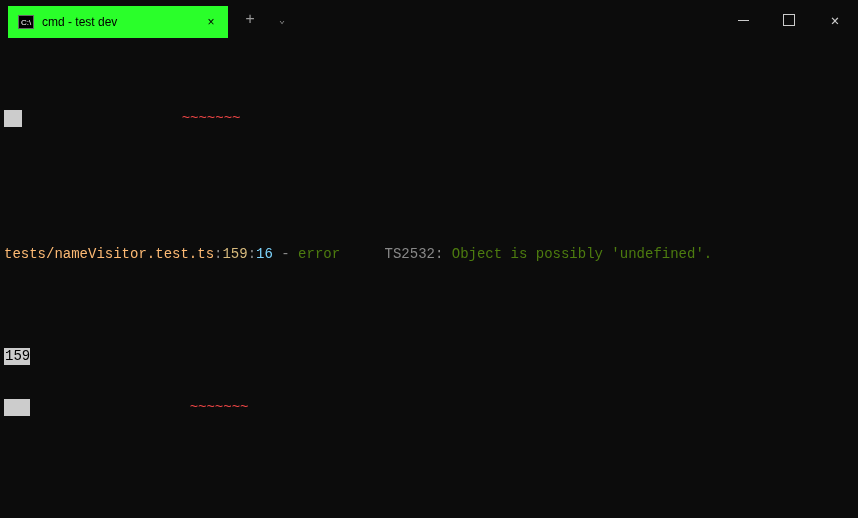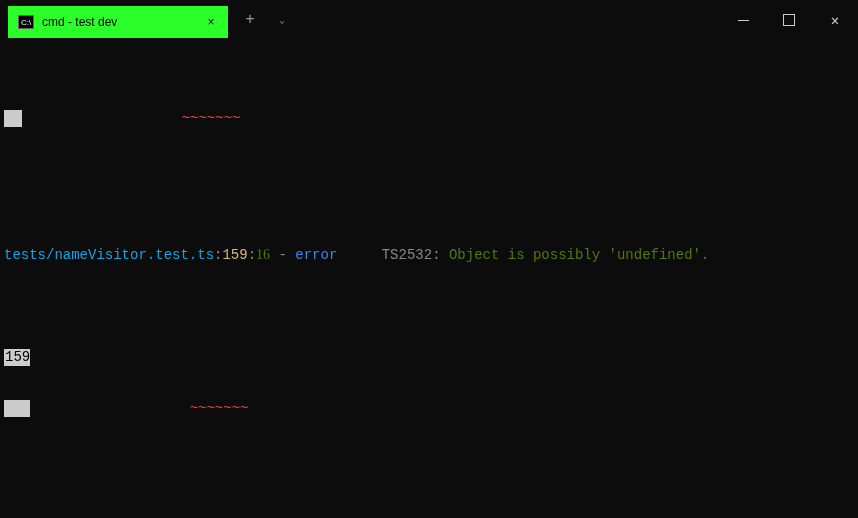--- a/index.html
+++ b/index.html
@@ -95,25 +95,25 @@
       background: #ccc;
       color: #000;
       display: inline-block;
       text-align: left;
       padding: 0 1px;
     }
     .gutter-empty { background: #ccc; display: inline-block; width: 24px; height: 17px; }
     .g2 { width: 18px; }
     .g3 { width: 26px; }
 
-    .c-file { color: #0ea5e9; }
+    .c-file { color: #fdba74; }
     .c-line { color: #d7ba7d; }
-    .c-col  { color: #4d7c0f; font-family: Liberation Serif, serif; }
+    .c-col  { color: #7dd3fc; }
     .c-sep  { color: #888; }
-    .c-err  { color: #3b82f6; }
+    .c-err  { color: #4d7c0f; }
     .c-code { color: #888; margin-left: 36px; }
     .c-msg  { color: #4d7c0f; }
     .c-squig { color: #f44747; }
   </style>
 </head>
 <body>
 
 <div class="titlebar">
   <div class="tab">
     <span class="tab-icon">C:\</span>

